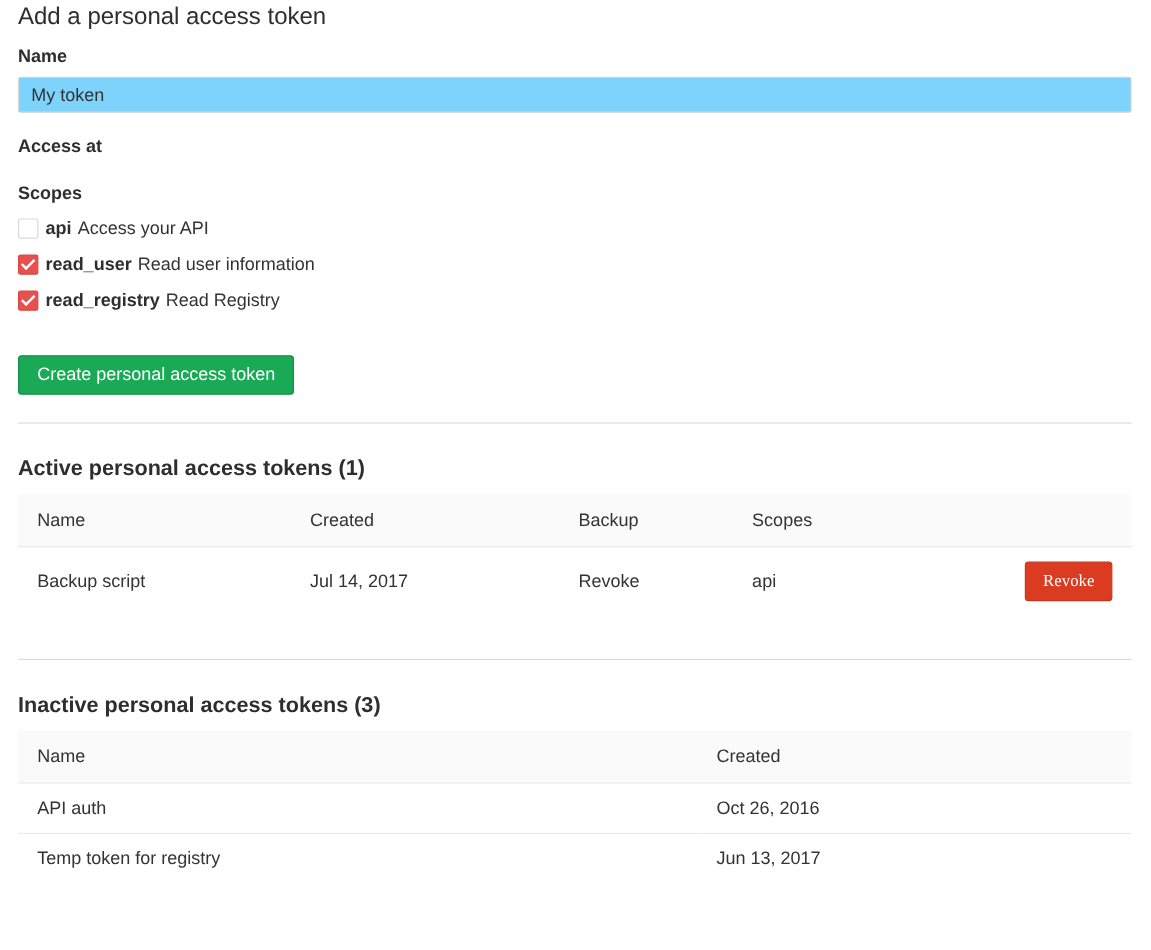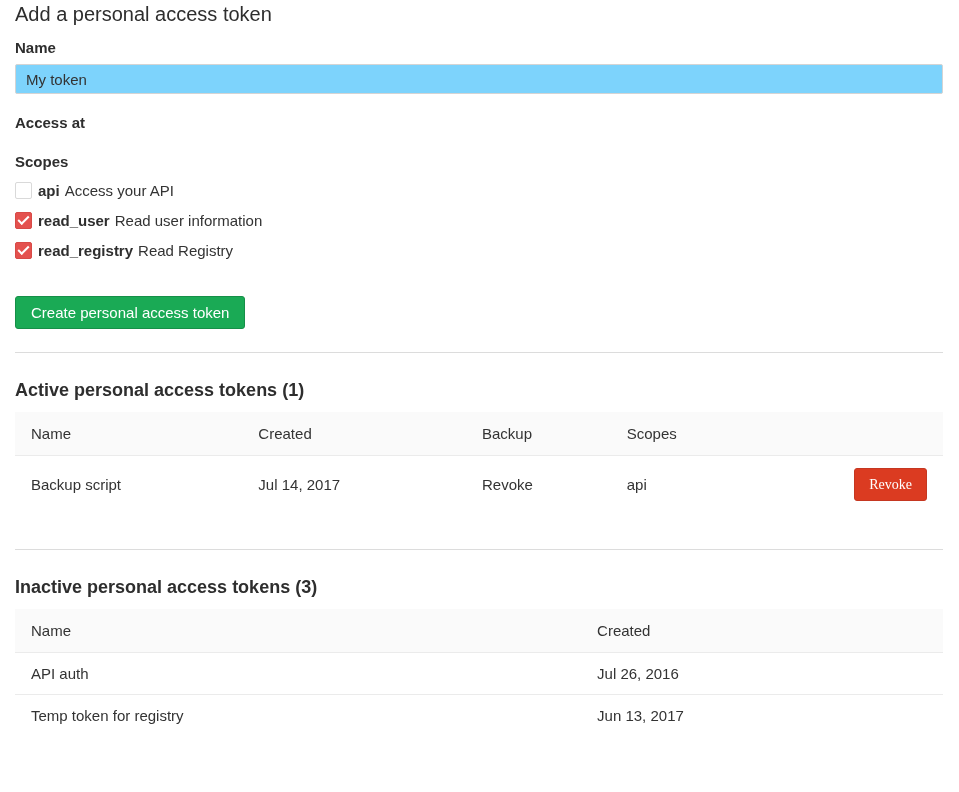--- a/index.html
+++ b/index.html
@@ -158,21 +158,21 @@
     </colgroup>
     <thead>
       <tr>
         <th>Name</th>
         <th>Created</th>
       </tr>
     </thead>
     <tbody>
       <tr>
         <td>API auth</td>
-        <td>Jul 26, 2016</td>
+        <td>Oct 26, 2016</td>
       </tr>
       <tr>
         <td>Temp token for registry</td>
         <td>Jun 13, 2017</td>
       </tr>
     </tbody>
   </table>
 
 </div>
 

